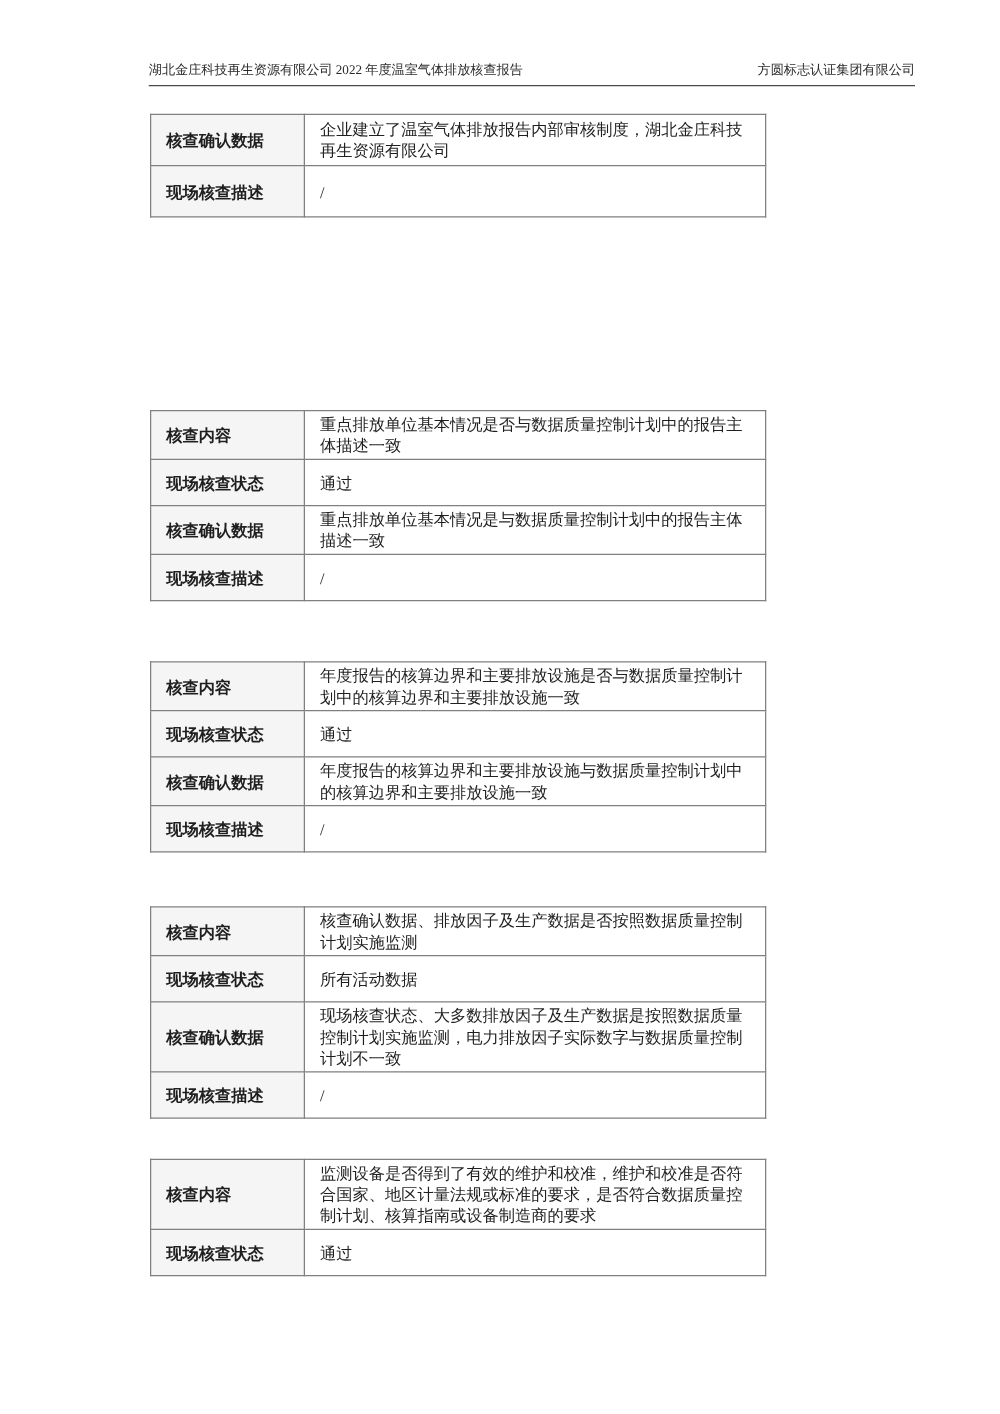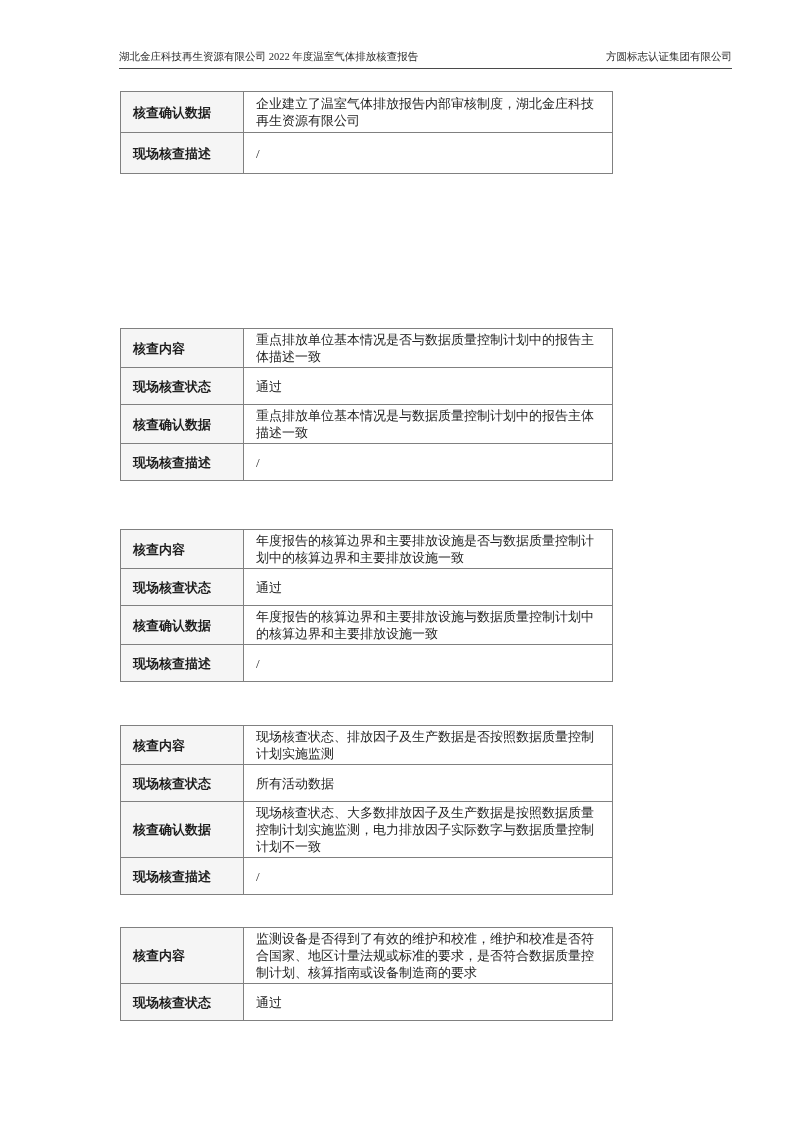--- a/index.html
+++ b/index.html
@@ -164,21 +164,21 @@
     </table>
 
   <table class="vtable t4">
     <colgroup>
         <col class="c-label">
         <col>
       </colgroup>
     <tbody>
         <tr>
       <td class="lbl">核查内容</td>
-      <td>现场核查状态、排放因子及生产数据是否按照数据质量控制计划实施监测</td>
+      <td>核查确认数据、排放因子及生产数据是否按照数据质量控制计划实施监测</td>
     </tr>
     <tr>
       <td class="lbl">现场核查状态</td>
       <td>所有活动数据</td>
     </tr>
     <tr>
       <td class="lbl">核查确认数据</td>
       <td>现场核查状态、大多数排放因子及生产数据是按照数据质量控制计划实施监测，电力排放因子实际数字与数据质量控制计划不一致</td>
     </tr>
     <tr>

